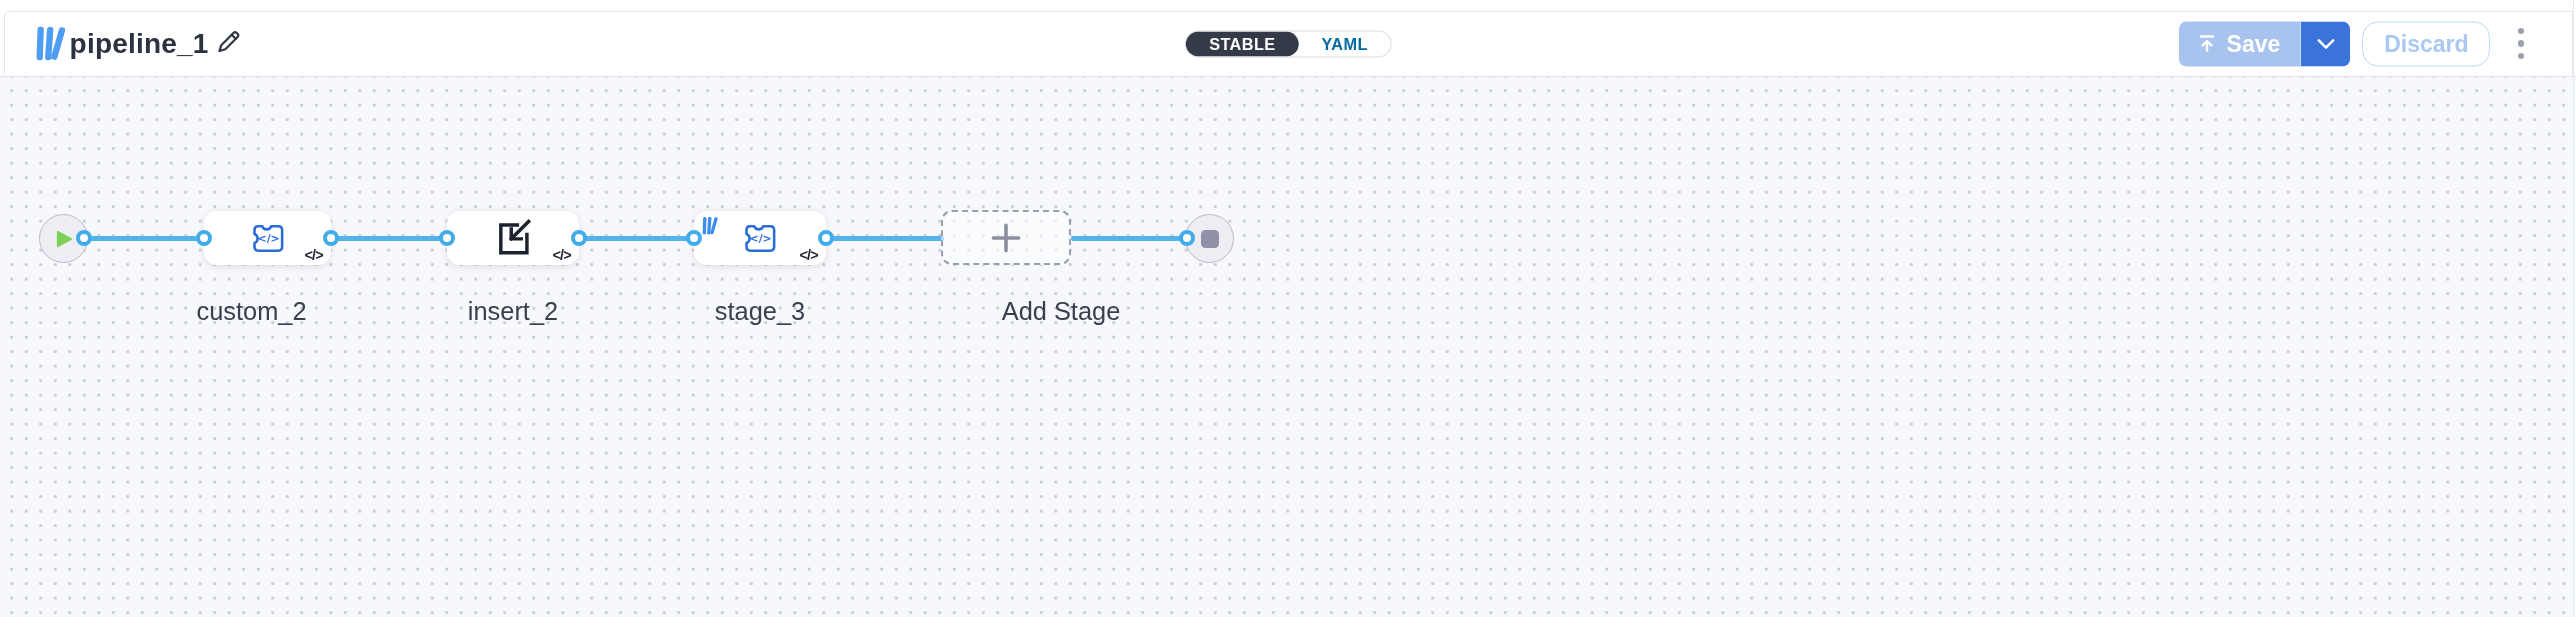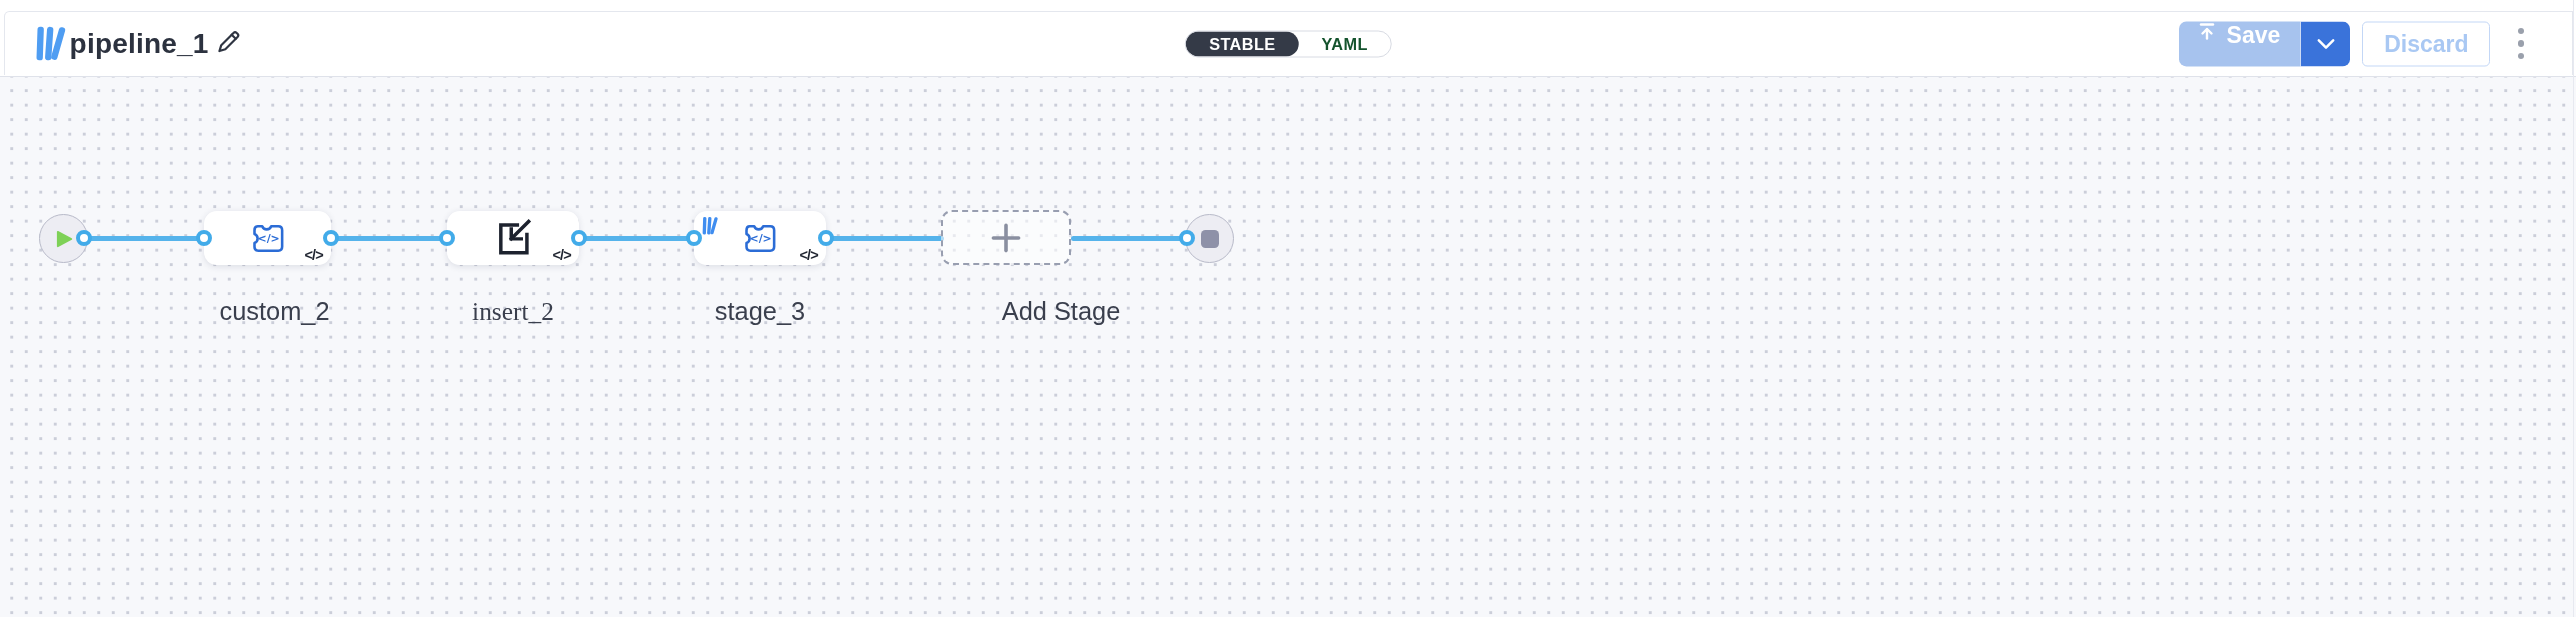--- a/index.html
+++ b/index.html
@@ -23,31 +23,31 @@
 
   .version-btn { left:265px; height:38px; display:flex; align-items:center; gap:13.6px;
     padding:0 14.5px 0 16.3px; background:#ffffff; border:1.8px solid #3f83e8; border-radius:9px; cursor:pointer; }
   .version-label { font-size:22px; font-weight:600; color:#2667dd; }
   .version-status { font-size:17px; font-weight:700; letter-spacing:0.7px; color:#2d73e2;
     background:#d8ecfc; border-radius:6.4px; padding:6.4px 11.8px; }
 
   .view-toggle { left:50%; transform:translate(-50%,-50%); height:27px; display:flex; align-items:stretch;
     border:0.9px solid #d8dbe3; border-radius:907px; background:#ffffff; overflow:hidden; }
   .view-tab { display:flex; align-items:center; justify-content:center; font-size:16.3px; font-weight:700;
-    letter-spacing:0.4px; padding:0 23px; color:#14532d; background:transparent; border:none; cursor:pointer; border-radius:907px; }
+    letter-spacing:0.4px; padding:0 23px; color:#0369a1; background:transparent; border:none; cursor:pointer; border-radius:907px; }
   .view-tab.selected { background:#343a47; color:#ffffff; }
 
   .save-group { right:222px; height:45px; display:flex; cursor:pointer; }
-  .save-main { display:flex; align-items:flex-start; gap:10px; padding:0 20px 0 18px; background:#a7c3ee;
+  .save-main { display:flex; align-items:center; gap:10px; padding:0 20px 0 18px; background:#a7c3ee;
     border:none; border-radius:7.3px 0 0 7.3px; color:#ffffff; font-size:23px; font-weight:700; cursor:pointer; }
   .save-caret { width:50px; background:#3a73da; border:none; border-radius:0 7.3px 7.3px 0;
     display:flex; align-items:center; justify-content:center; cursor:pointer; border-left:1.8px solid rgba(255,255,255,0.75); }
 
   .discard-btn { right:82px; height:45px; width:128px; background:#ffffff; border:1.8px solid #c3d7f6;
-    border-radius:5px; color:#a9c8f3; font-size:23px; font-weight:700; display:flex; align-items:center; justify-content:center; cursor:pointer; }
+    border-radius:16px; color:#a9c8f3; font-size:23px; font-weight:700; display:flex; align-items:center; justify-content:center; cursor:pointer; }
 
   .kebab-btn { right:38px; width:27px; height:42px; display:flex; flex-direction:column; gap:6.4px;
     align-items:center; justify-content:center; background:none; border:none; cursor:pointer; }
   .kebab-dot { width:6.4px; height:6.4px; border-radius:50%; background:#9aa0ac; }
 
   
   .canvas { position:absolute; left:0; right:0; top:77px; bottom:0; background:#f7f8fb;
     background-image:radial-gradient(circle, #cbced9 1.5px, transparent 1.7px);
     background-size:14.5px 14.5px; background-position:4.5px 6.4px; }
 
@@ -206,21 +206,21 @@
 
     <div class="port" style="left:76px;"></div>
     <div class="port" style="left:196px;"></div>
     <div class="port" style="left:323px;"></div>
     <div class="port" style="left:439px;"></div>
     <div class="port" style="left:571px;"></div>
     <div class="port" style="left:686px;"></div>
     <div class="port" style="left:818px;"></div>
     <div class="port" style="left:1179px;"></div>
 
-    <div class="stage-label" style="left:211px; width:127px;">custom_2</div>
-    <div class="stage-label" style="left:447px; width:132px;font-family:Liberation Serif, serif;">insert_2</div>
+    <div class="stage-label" style="left:188px; width:127px;">custom_2</div>
+    <div class="stage-label" style="left:447px; width:132px;">insert_2</div>
     <div class="stage-label" style="left:694px; width:132px;">stage_3</div>
     <div class="stage-label" style="left:996px;width:130px;">Add Stage</div>
   </div>
 
   <div class="right-edge-line"></div>
 </div>
 
 
 </body></html>

